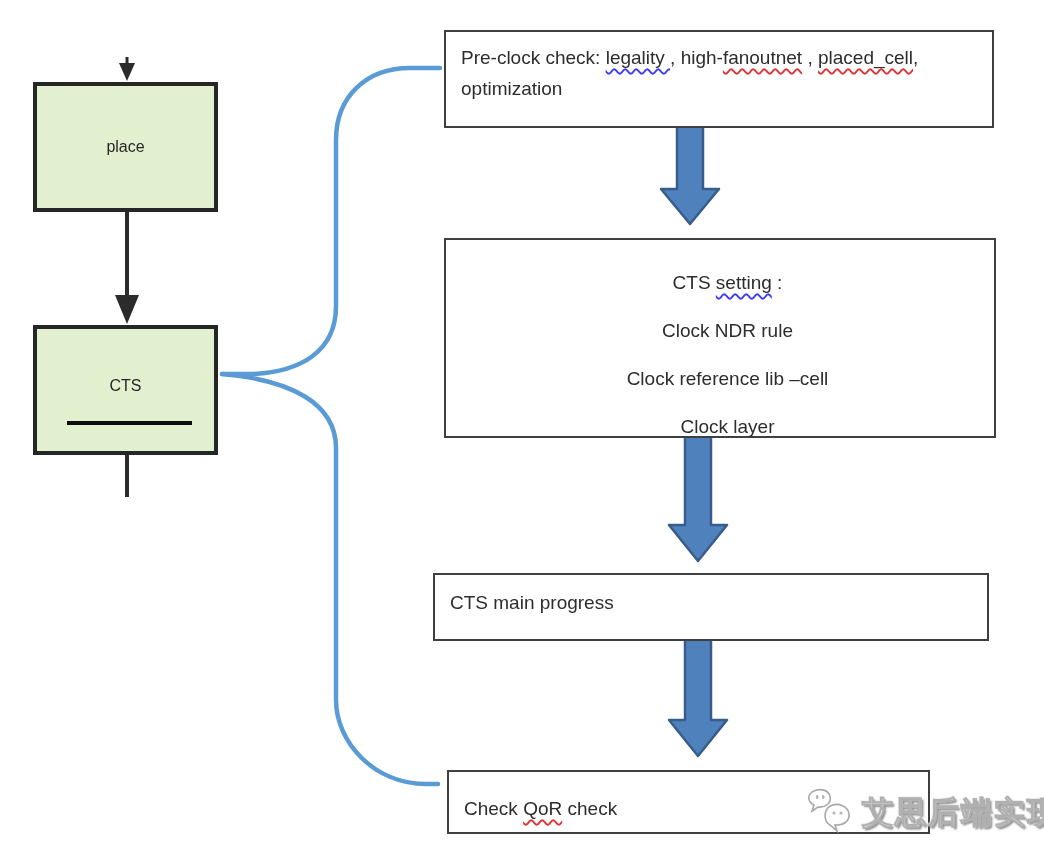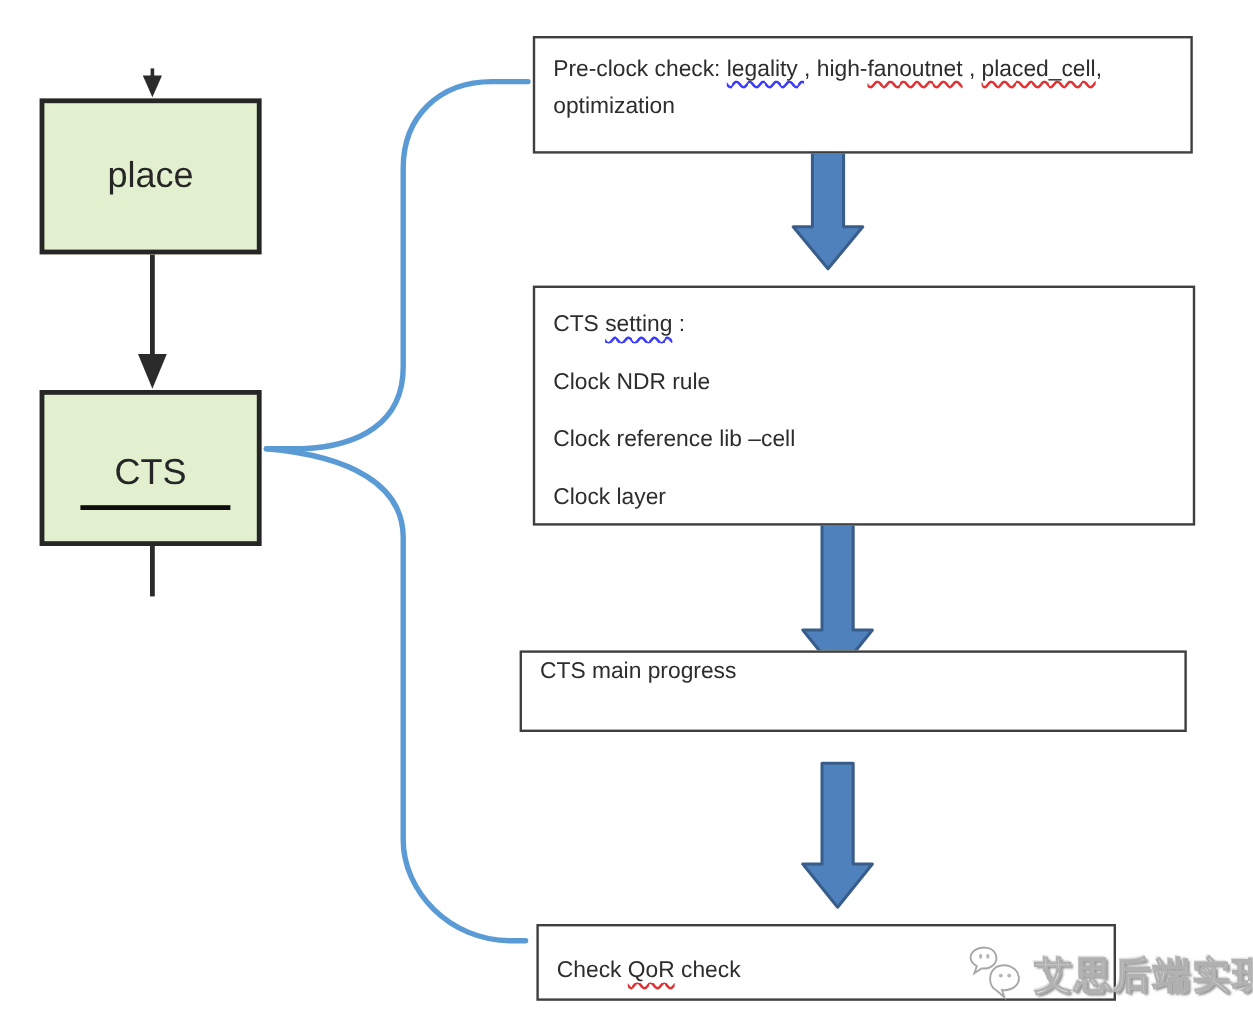--- a/index.html
+++ b/index.html
@@ -4,27 +4,27 @@
 <style>
   html,body{margin:0;padding:0;background:#ffffff;}
   .canvas{
     position:relative;width:1044px;height:858px;background:#ffffff;overflow:hidden;
     font-family:"Liberation Sans", sans-serif;
   }
   svg.layer{position:absolute;left:0;top:0;pointer-events:none;}
   .green-node{
     position:absolute;background:#e2f0d0;border:4px solid #262626;box-sizing:border-box;
     display:flex;align-items:center;justify-content:center;
-    font-size:30px;color:#262626;
+    font-size:16px;color:#262626;
   }
   .wbox{
     position:absolute;background:#ffffff;border:2px solid #3f3f3f;box-sizing:border-box;
     font-size:19px;color:#2d2d2d;padding:10px 0 0 15px;line-height:31px;margin-top:10px;
   }
-  .wbox.multiline{line-height:48px;padding-top:7px;}
+  .wbox.multiline{line-height:48px;padding-top:19px;text-align:center;}
   .wavy-blue{
     text-decoration:underline wavy #3b3bfd;text-decoration-thickness:2px;
     text-underline-offset:4px;text-decoration-skip-ink:none;
   }
   .wavy-red{
     text-decoration:underline wavy #e03232;text-decoration-thickness:2px;
     text-underline-offset:4px;text-decoration-skip-ink:none;
   }
   .cts-underline{
     position:absolute;left:30px;width:125px;top:92px;height:4px;background:#0d0d0d;
@@ -79,21 +79,21 @@
 
   <div class="wbox multiline" style="left:444px;top:228px;width:552px;height:200px;">
     <div>
       <span>CTS </span><span class="wavy-blue">setting</span><span> :</span>
     </div>
     <div>Clock NDR rule</div>
     <div>Clock reference lib –cell</div>
     <div>Clock layer</div>
   </div>
 
-  <div class="wbox" style="left:433px;top:532px;width:556px;height:68px;padding-top:0;">
+  <div class="wbox" style="left:433px;top:563px;width:556px;height:68px;padding-top:12px;">
     <div>CTS main progress</div>
   </div>
 
   <div class="wbox" style="left:447px;top:760px;width:483px;height:64px;padding-top:21px;">
     <div>
       <span>Check </span><span class="wavy-red">QoR</span><span> check</span>
     </div>
   </div>
 
   <div class="watermark">

